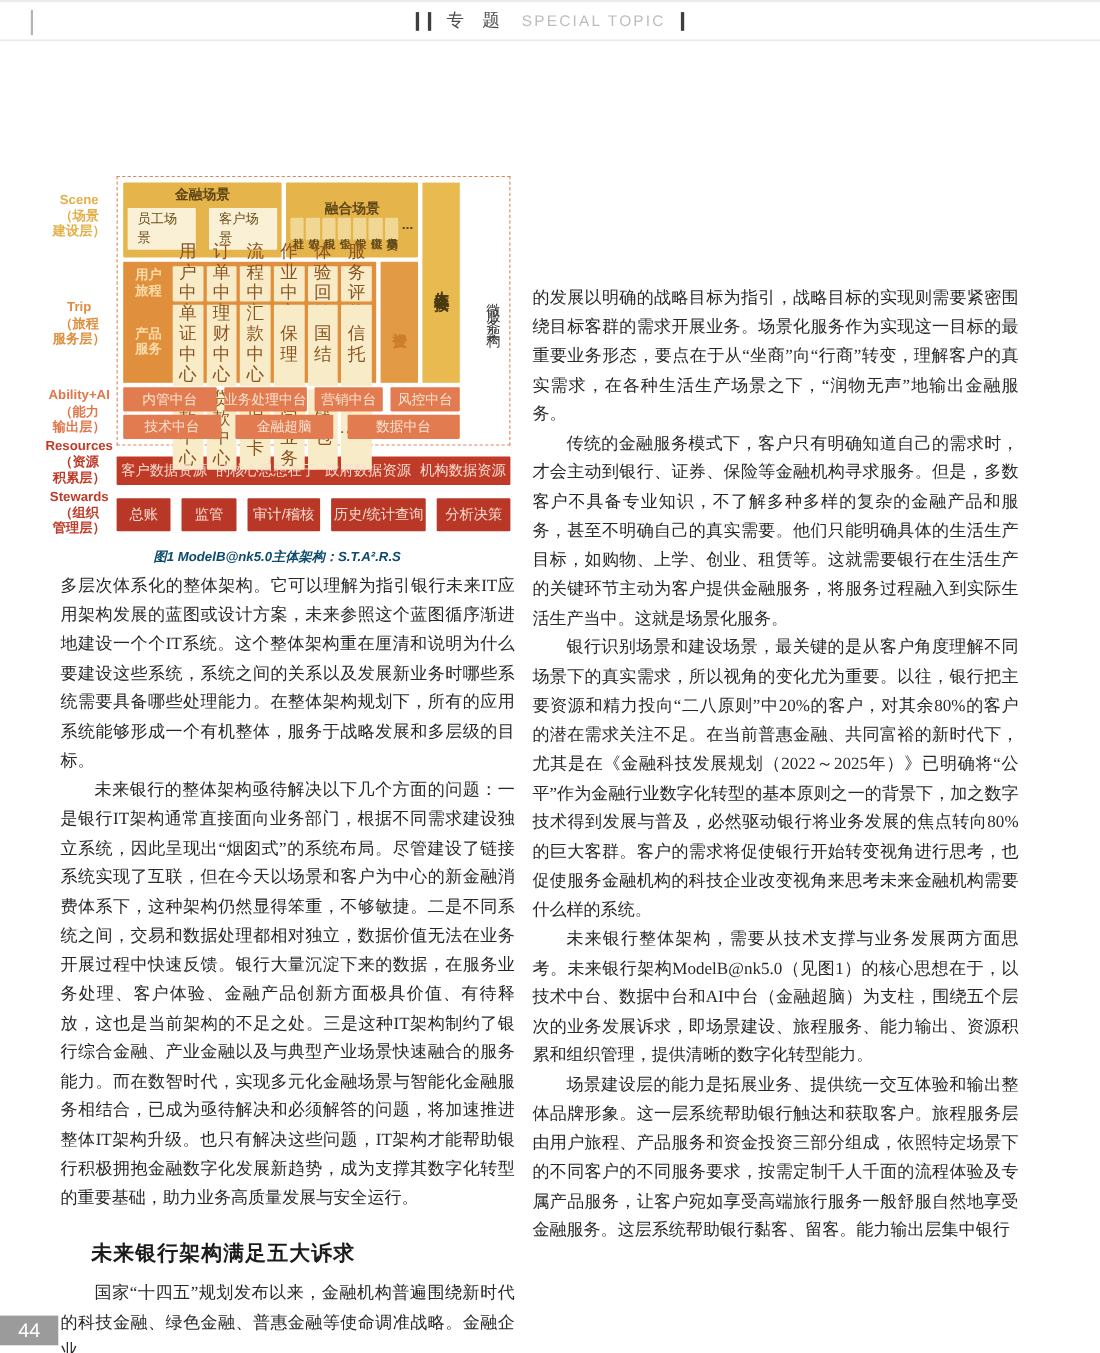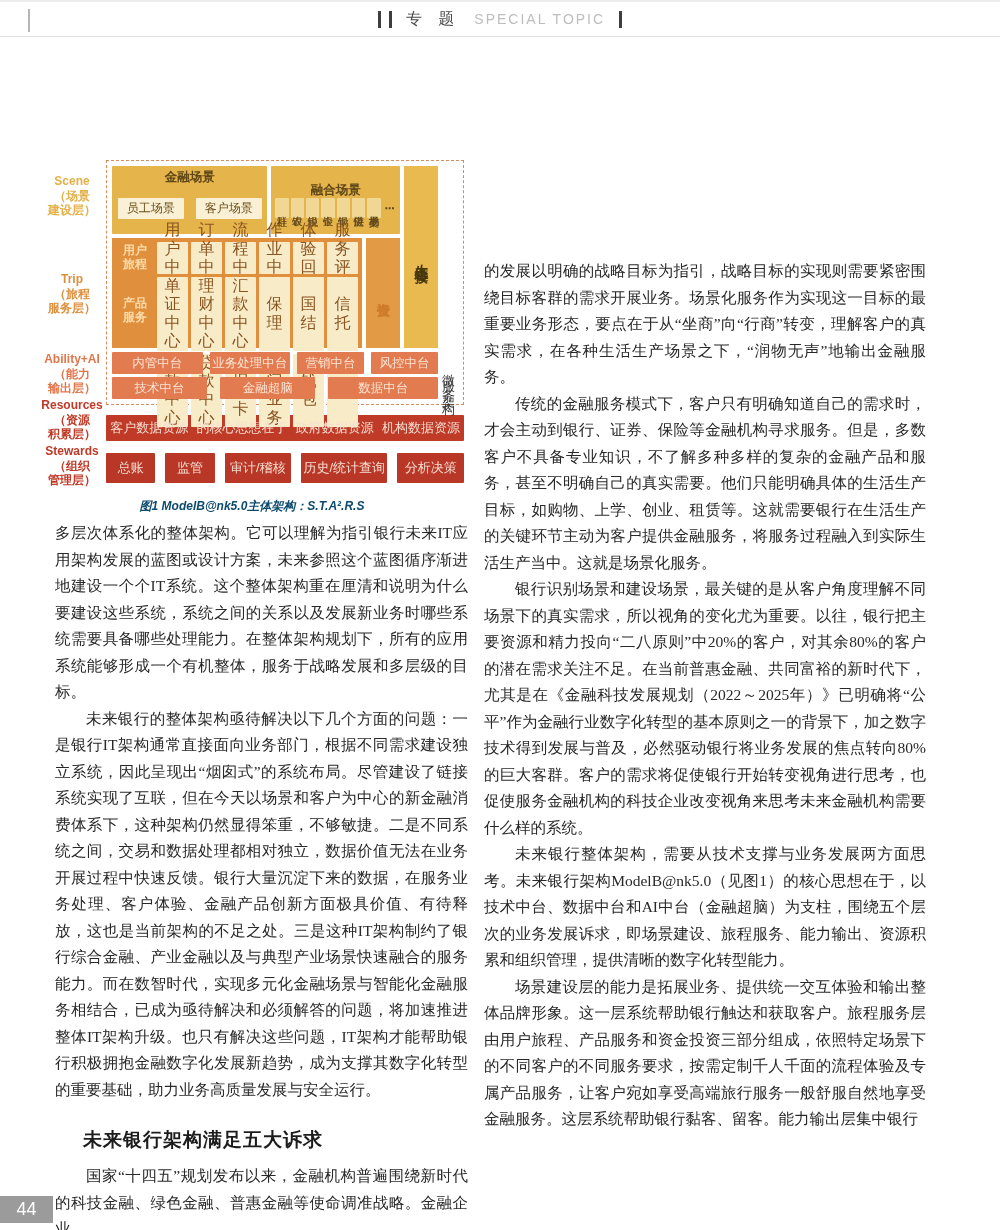--- a/index.html
+++ b/index.html
@@ -29,21 +29,21 @@
   .fig-labels{position:absolute;left:0;top:0;width:64px;height:100%;}
   .lbl{position:absolute;left:0;width:64px;text-align:center;font-size:12px;font-weight:bold;
        line-height:1.22;white-space:pre-line;}
   .lbl-scene{top:14px;color:#e3b04a;}
   .lbl-trip{top:112px;color:#de8f3e;}
   .lbl-ability{top:192px;color:#e2764b;}
   .lbl-resources{top:238px;color:#bf3a27;}
   .lbl-stewards{top:284px;color:#bf3a27;}
 
   .fig-content{position:absolute;left:66px;top:0;width:358px;}
-  .dash-box{box-sizing:border-box;border:1px dashed #d88c5e;padding:5px;display:flex;gap:0;align-items:flex-end;}
+  .dash-box{box-sizing:border-box;border:1px dashed #d88c5e;padding:5px;display:flex;gap:20px;}
   .main-col{flex:1;display:flex;flex-direction:column;gap:4px;min-width:0;}
   .rowA{display:flex;gap:4px;height:182px;}
   .left-stack{flex:1;display:flex;flex-direction:column;gap:4px;min-width:0;}
 
   
   .scene-row{height:68px;display:flex;gap:4px;}
   .blk{background:#e5b44b;border-radius:1px;}
   .finance{flex:1.22;display:flex;flex-direction:column;align-items:center;padding:3px 4px;box-sizing:border-box;}
   .fusion{flex:1;display:flex;flex-direction:column;align-items:center;padding:16px 4px;box-sizing:border-box;}
   .blk-title{font-size:12.5px;font-weight:bold;color:#5f4717;line-height:16px;}

